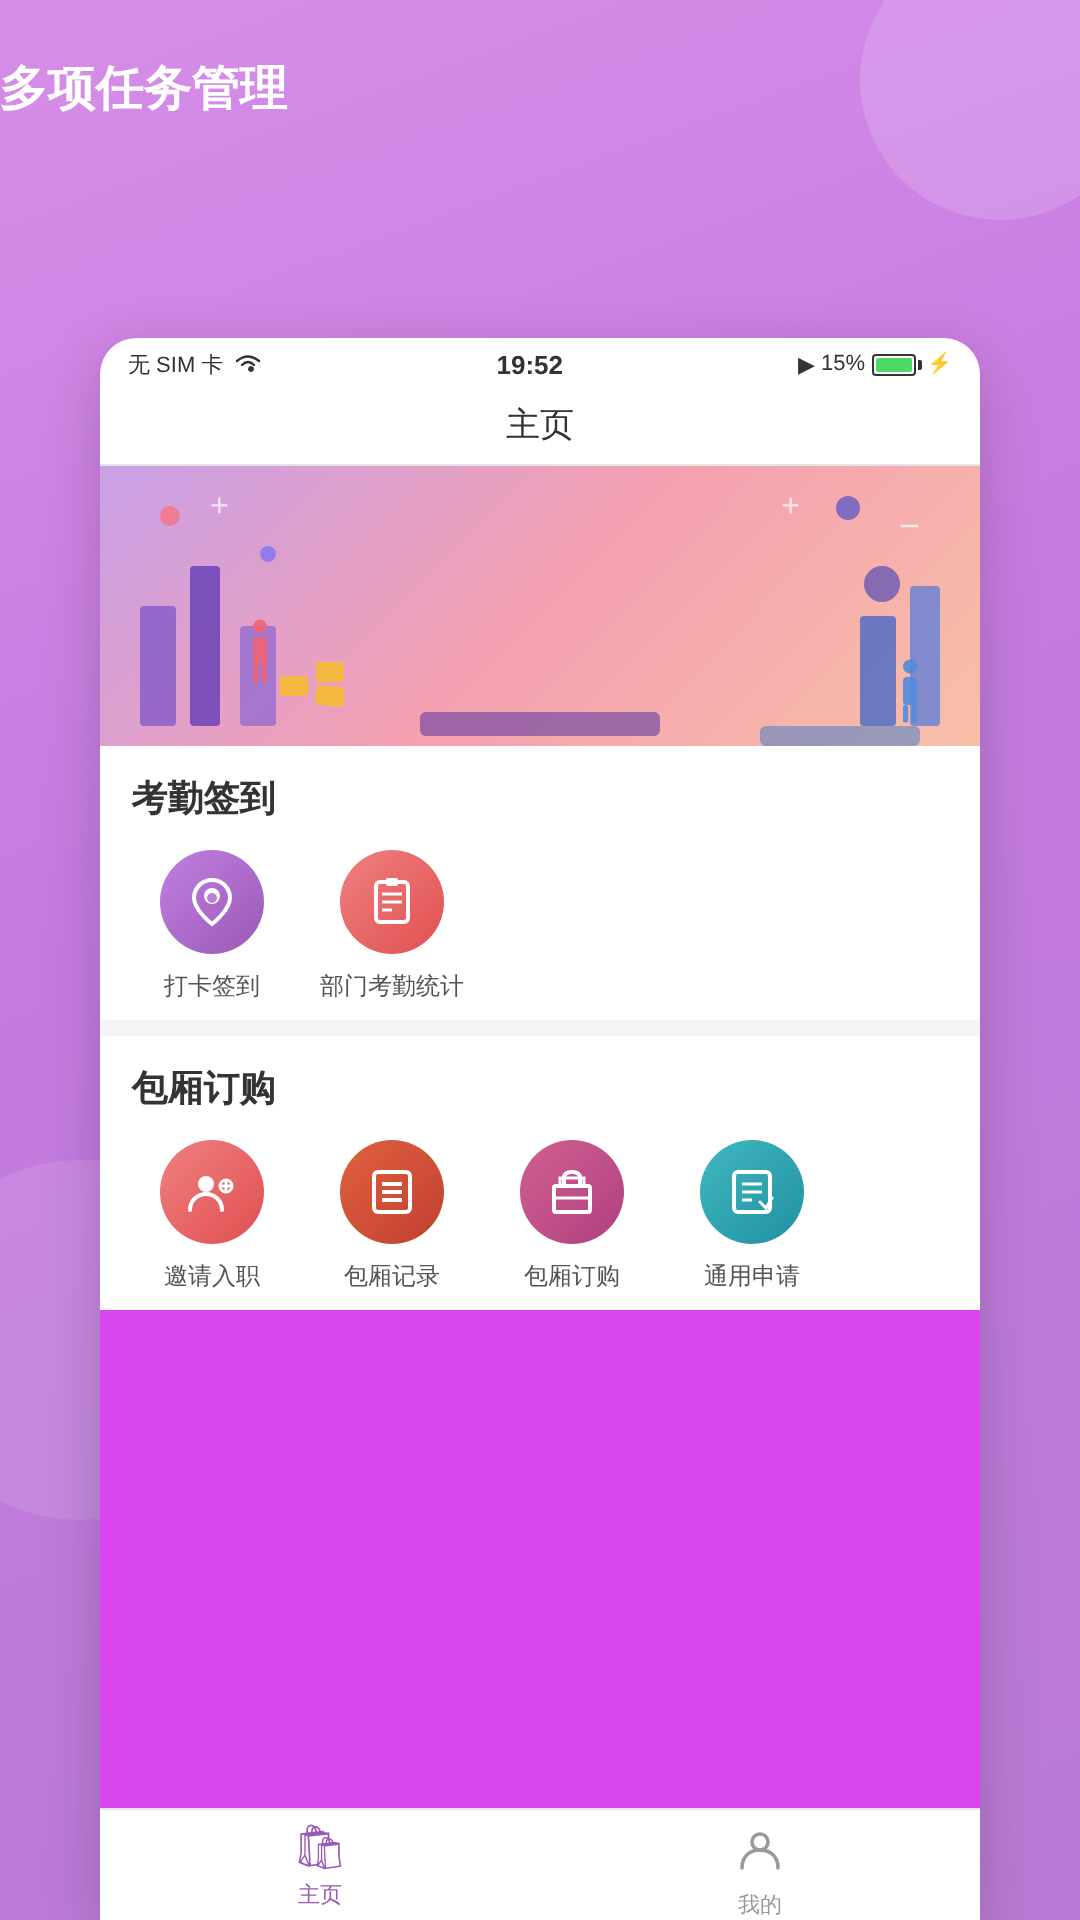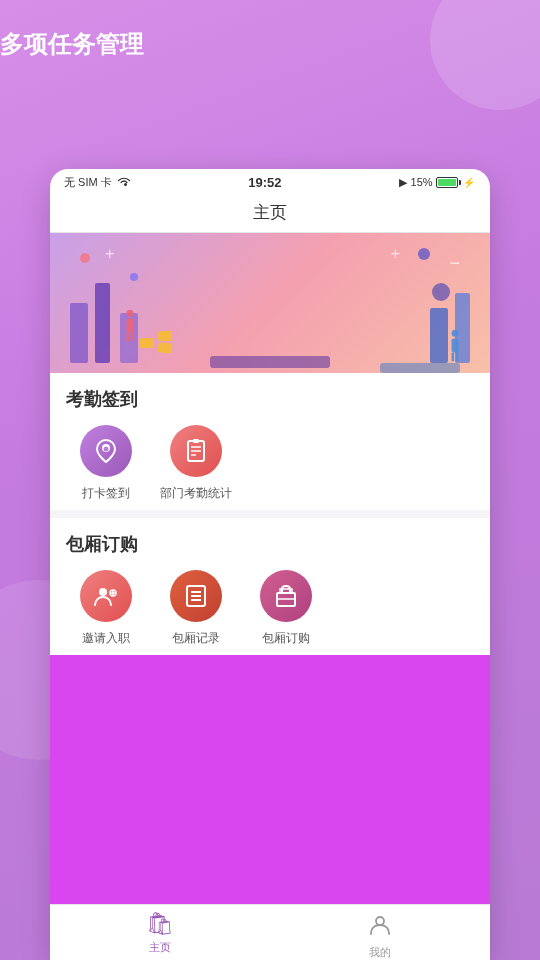--- a/index.html
+++ b/index.html
@@ -428,20 +428,32 @@
             <svg width="26" height="26" viewBox="0 0 26 26" fill="white">
               <rect x="4" y="10" width="18" height="13" rx="1" fill="none" stroke="white" stroke-width="2"></rect>
               <path d="M9 10 L9 6 Q9 3 13 3 Q17 3 17 6 L17 10" fill="none" stroke="white" stroke-width="2"></path>
               <rect x="7" y="6" width="12" height="4" rx="0" fill="none" stroke="white" stroke-width="1.5"></rect>
               <line x1="4" y1="16" x2="22" y2="16" stroke="white" stroke-width="1.5"></line>
             </svg>
           </div>
           <span class="icon-label">包厢订购</span>
         </div>
 
+        <div class="icon-item">
+          <div class="icon-circle cyan-grad">
+            <svg width="26" height="26" viewBox="0 0 26 26" fill="white">
+              <rect x="4" y="3" width="18" height="20" rx="2" fill="none" stroke="white" stroke-width="2"></rect>
+              <line x1="8" y1="9" x2="18" y2="9" stroke="white" stroke-width="1.5"></line>
+              <line x1="8" y1="13" x2="18" y2="13" stroke="white" stroke-width="1.5"></line>
+              <line x1="8" y1="17" x2="13" y2="17" stroke="white" stroke-width="1.5"></line>
+              <path d="M17 18 L20 21 L23 16" fill="none" stroke="white" stroke-width="1.5" stroke-linecap="round"></path>
+            </svg>
+          </div>
+          <span class="icon-label">通用申请</span>
+        </div>
 
       </div>
     </div>
 
   </div>
 
   <div class="tab-bar">
 
     <div class="tab-item tab-active">
       <span class="tab-icon">🛍</span>

